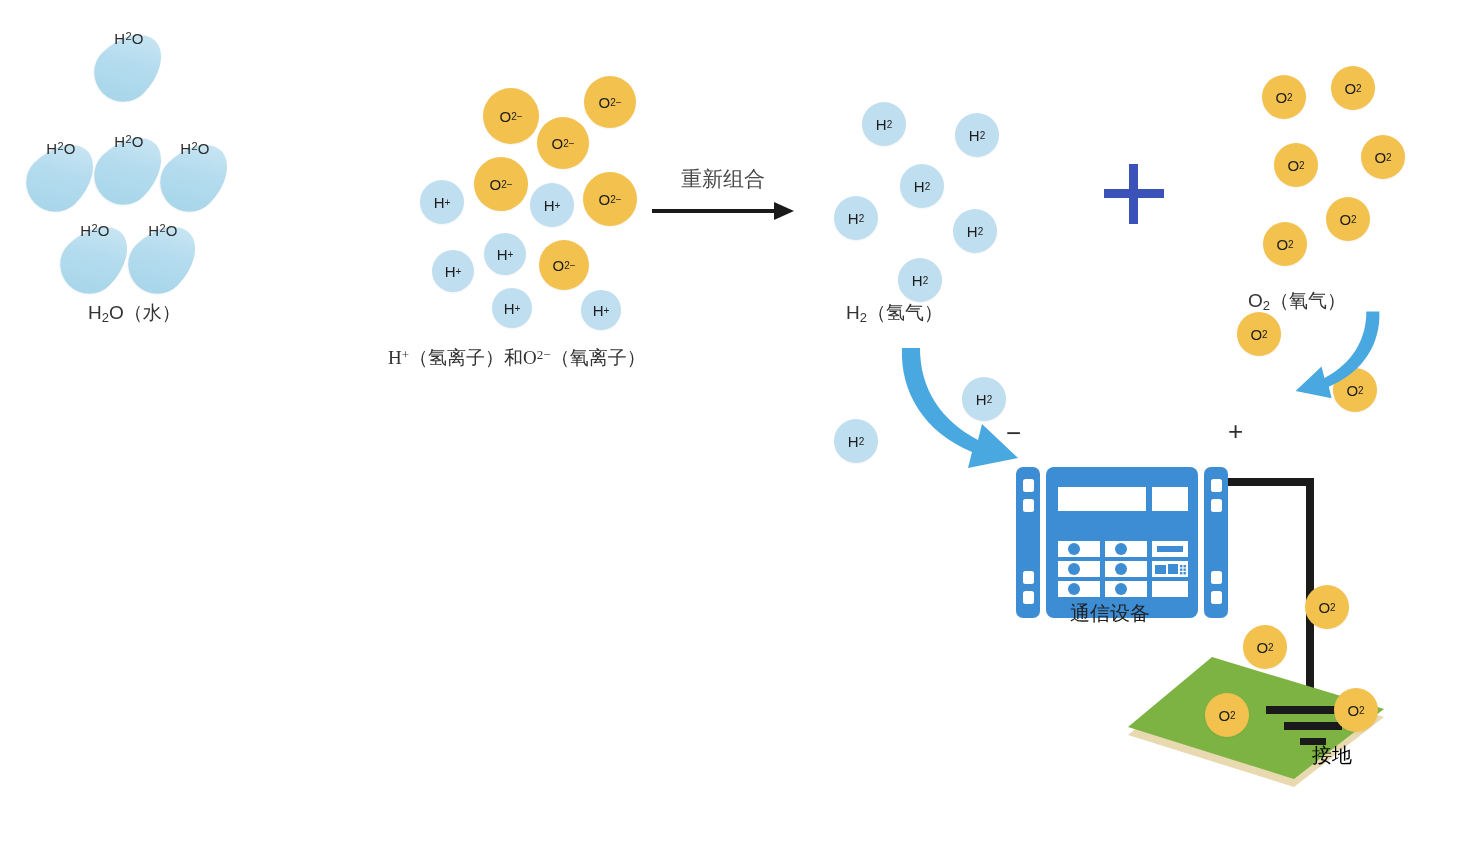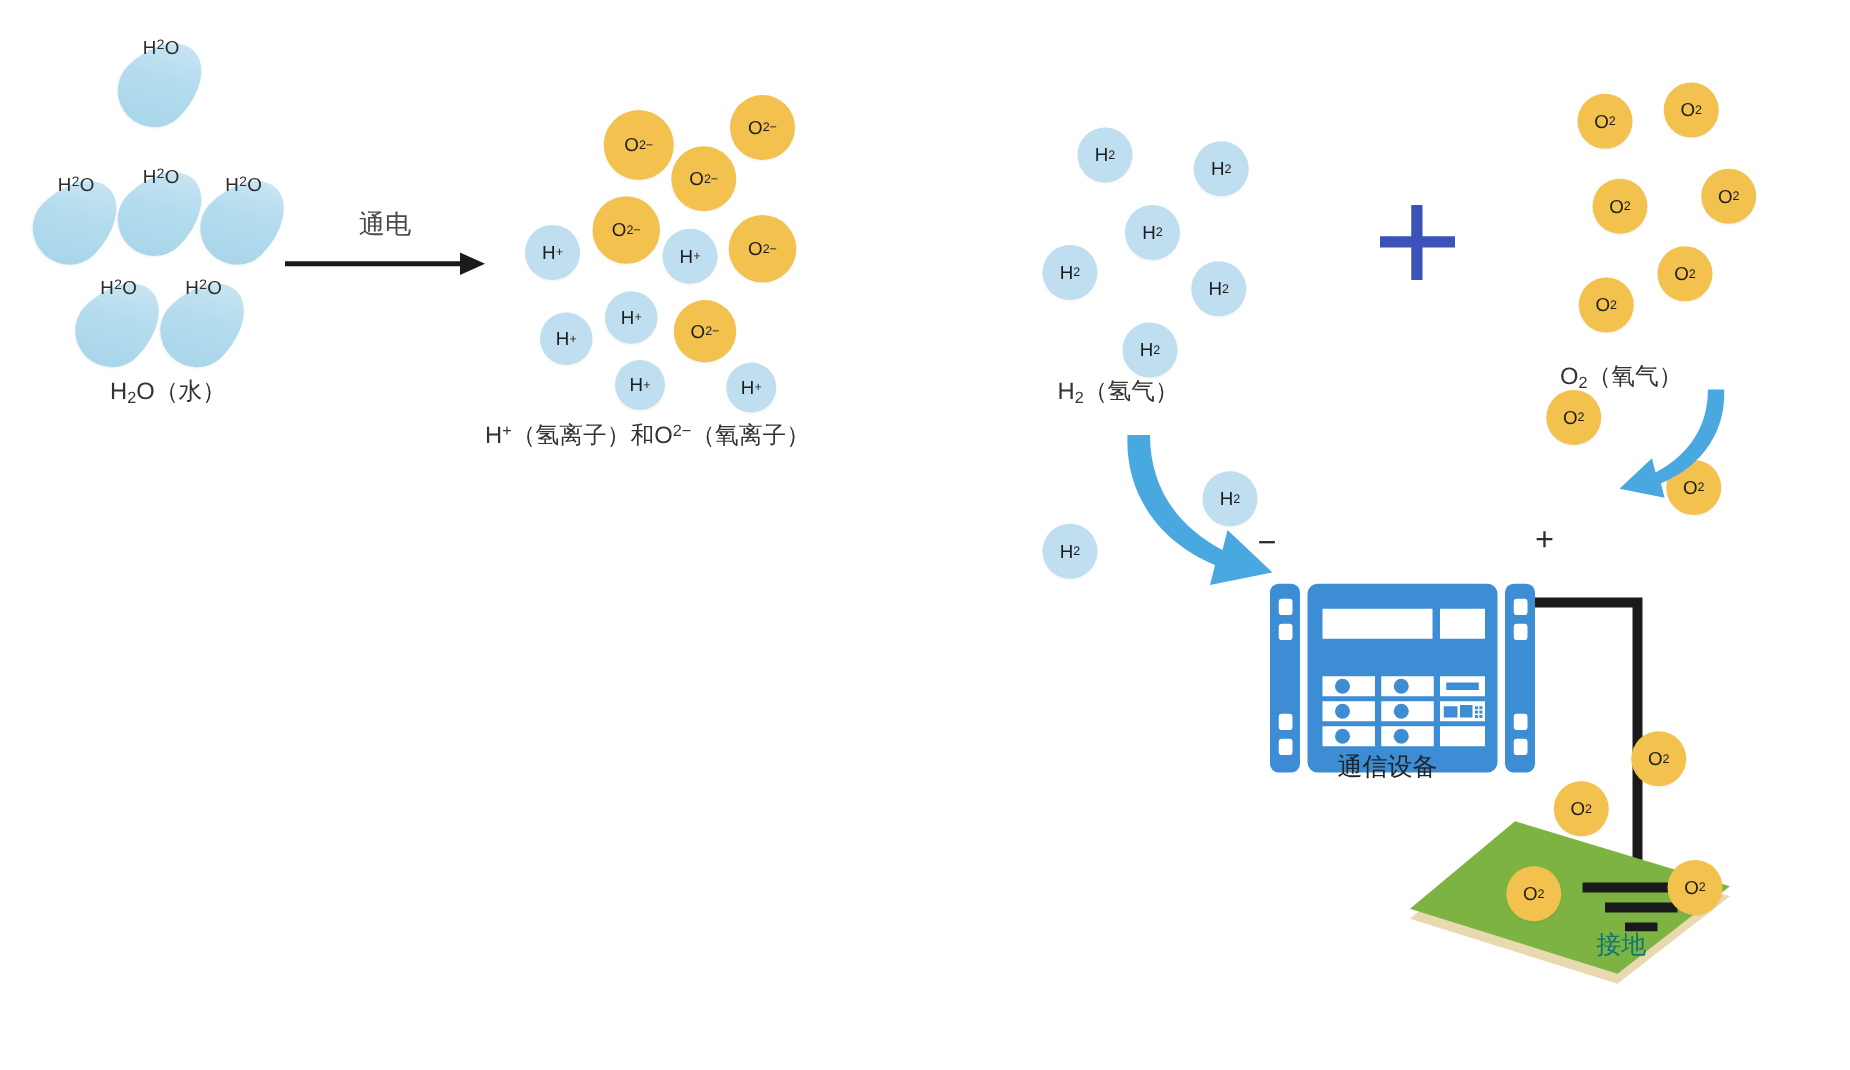--- a/index.html
+++ b/index.html
@@ -68,21 +68,21 @@
     position:absolute;font-size:26px;color:#2f2f2f;
     line-height:1;white-space:nowrap;
   }
 
   
   .equip{position:absolute;}
 
   
   .ground{position:absolute;}
   .gnd-label{
-    position:absolute;font-size:20px;color:#0f766e;white-space:nowrap;
+    position:absolute;font-size:20px;color:#000000;white-space:nowrap;margin-left:35px;
   }
 </style>
 </head>
 <body>
 
 <div class="stage">
 
   <div>
     <div class="drop-wrap" style="left:100px;top:30px;">
       <div class="drop"></div>
@@ -104,46 +104,46 @@
       <div class="drop"></div>
       <div class="drop-label">H<sub>2</sub>O</div>
     </div>
     <div class="drop-wrap" style="left:134px;top:222px;">
       <div class="drop"></div>
       <div class="drop-label">H<sub>2</sub>O</div>
     </div>
     <div class="caption" style="left:88px;top:300px;">H<sub>2</sub>O（水）</div>
   </div>
 
-  <div class="rx" style="left:228px;top:165px;width:160px;height:60px;">
-    <div class="rx-label">通电</div>
-    <svg width="160" height="24" viewBox="0 0 160 24">
-      <line x1="0" y1="12" x2="142" y2="12" stroke="#1a1a1a" stroke-width="4"></line>
-      <polygon points="140,3 160,12 140,21" fill="#1a1a1a"></polygon>
-    </svg>
-  </div>
 
   <div>
     <div class="mol yellow" style="left:483px;top:88px;width:56px;height:56px;">O<sup>2−</sup></div>
     <div class="mol yellow" style="left:584px;top:76px;width:52px;height:52px;">O<sup>2−</sup></div>
     <div class="mol yellow" style="left:537px;top:117px;width:52px;height:52px;">O<sup>2−</sup></div>
     <div class="mol yellow" style="left:474px;top:157px;width:54px;height:54px;">O<sup>2−</sup></div>
     <div class="mol yellow" style="left:583px;top:172px;width:54px;height:54px;">O<sup>2−</sup></div>
     <div class="mol yellow" style="left:539px;top:240px;width:50px;height:50px;">O<sup>2−</sup></div>
 
     <div class="mol blue" style="left:420px;top:180px;width:44px;height:44px;">H<sup>+</sup></div>
     <div class="mol blue" style="left:530px;top:183px;width:44px;height:44px;">H<sup>+</sup></div>
     <div class="mol blue" style="left:484px;top:233px;width:42px;height:42px;">H<sup>+</sup></div>
     <div class="mol blue" style="left:432px;top:250px;width:42px;height:42px;">H<sup>+</sup></div>
     <div class="mol blue" style="left:492px;top:288px;width:40px;height:40px;">H<sup>+</sup></div>
     <div class="mol blue" style="left:581px;top:290px;width:40px;height:40px;">H<sup>+</sup></div>
 
-    <div class="caption" style="left:388px;top:335px;">H<sup>+</sup>（氢离子）和O<sup>2−</sup>（氧离子）</div>
-  </div>
-
+    <div class="caption" style="left:388px;top:345px;font-family:Liberation Serif, serif;">H<sup>+</sup>（氢离子）和O<sup>2−</sup>（氧离子）</div>
+  </div>
+
+  <div class="rx" style="left:652px;top:165px;width:142px;height:60px;">
+    <div class="rx-label">重新组合</div>
+    <svg width="142" height="24" viewBox="0 0 142 24">
+      <line x1="0" y1="12" x2="124" y2="12" stroke="#1a1a1a" stroke-width="4"></line>
+      <polygon points="122,3 142,12 122,21" fill="#1a1a1a"></polygon>
+    </svg>
+  </div>
 
   <div>
     <div class="mol blue" style="left:862px;top:102px;width:44px;height:44px;">H<sub>2</sub></div>
     <div class="mol blue" style="left:955px;top:113px;width:44px;height:44px;">H<sub>2</sub></div>
     <div class="mol blue" style="left:900px;top:164px;width:44px;height:44px;">H<sub>2</sub></div>
     <div class="mol blue" style="left:834px;top:196px;width:44px;height:44px;">H<sub>2</sub></div>
     <div class="mol blue" style="left:953px;top:209px;width:44px;height:44px;">H<sub>2</sub></div>
     <div class="mol blue" style="left:898px;top:258px;width:44px;height:44px;">H<sub>2</sub></div>
     <div class="caption" style="left:846px;top:300px;">H<sub>2</sub>（氢气）</div>
 

